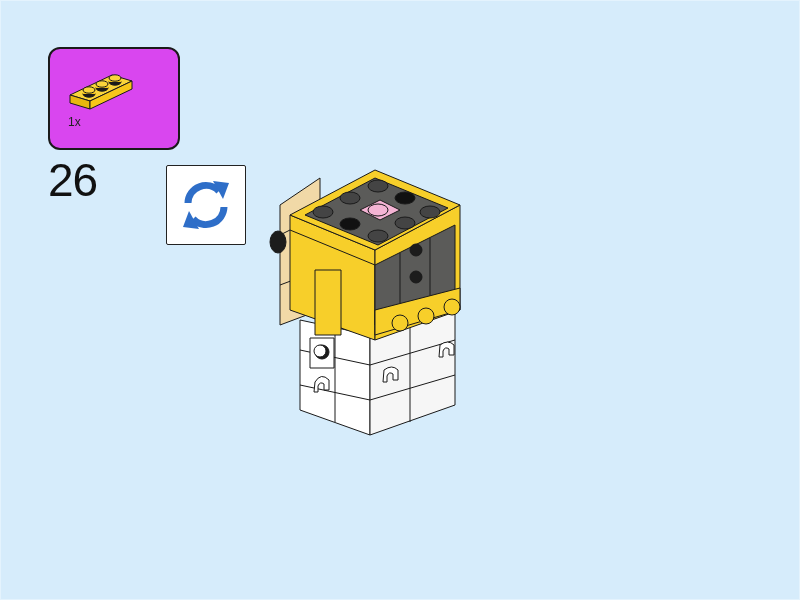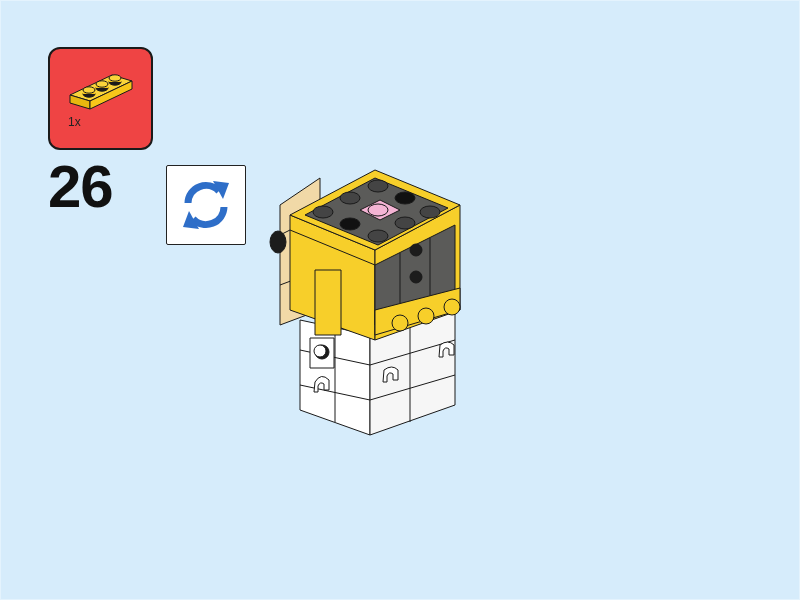--- a/index.html
+++ b/index.html
@@ -8,32 +8,33 @@
     background: #d6ecfb;
     font-family: "Liberation Sans", sans-serif;
     position: relative;
   }
   .page-frame {
     position: absolute; left: 0; top: 0; width: 798px; height: 598px;
     border: 1px solid #e4f3fd;
   }
   .parts-box {
     position: absolute; left: 48px; top: 47px; width: 101px; height: 99px;
-    background: #ef4444;
+    background: #d946ef;
     border: 2px solid #1a1a1a;
     border-radius: 12px;
+    padding-left: 27px;
   }
   .parts-box svg { position: absolute; left: 18px; top: 20px; }
   .qty {
     position: absolute; left: 18px; top: 66px;
     font-size: 12px; color: #222;
   }
   .step-number {
     position: absolute; left: 48px; top: 157px;
-    font-size: 60px; font-weight: bold; color: #111;
+    font-size: 46px; font-weight: normal; color: #111;
     line-height: 1; letter-spacing: -1px;
   }
   .rotate-btn {
     position: absolute; left: 166px; top: 165px; width: 78px; height: 78px;
     background: #ffffff;
     border: 1.5px solid #222;
     border-radius: 2px;
     cursor: pointer;
   }
   .rotate-btn svg { position: absolute; left: 11px; top: 11px; }

